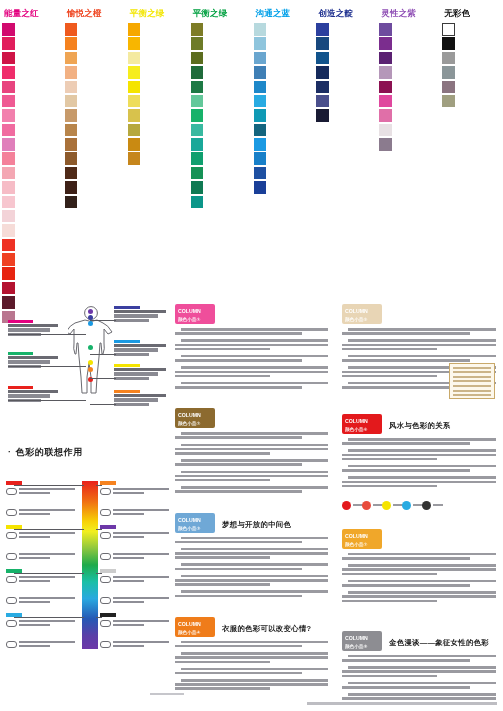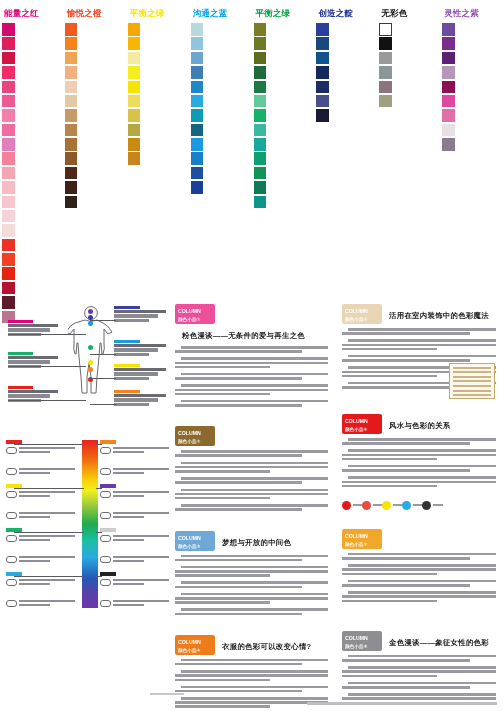--- a/index.html
+++ b/index.html
@@ -404,20 +404,114 @@
       </div>
       <div class="sw-row" title="Amber 琥珀色 #c6861c">
         <div class="sw-chip" style="background: rgb(198, 134, 28);"></div>
         <div class="sw-txt">
           <span class="sw-en"></span>
           <span class="sw-cn sw-cn2"></span>
         </div>
       </div>
     </div>
     <div class="color-col">
+      <div class="col-head" style="color: rgb(0, 160, 64);">平衡之绿</div>
+      <div class="sw-row" title="Olive drab 军绿 #7d7c26">
+        <div class="sw-chip" style="background: rgb(125, 124, 38);"></div>
+        <div class="sw-txt">
+          <span class="sw-en"></span>
+          <span class="sw-cn"></span>
+        </div>
+      </div>
+      <div class="sw-row" title="Moss green 苔绿 #6d7b28">
+        <div class="sw-chip" style="background: rgb(109, 123, 40);"></div>
+        <div class="sw-txt">
+          <span class="sw-en sw-en2"></span>
+          <span class="sw-cn sw-cn2"></span>
+        </div>
+      </div>
+      <div class="sw-row" title="Avocado 鳄梨绿 #5c6d1f">
+        <div class="sw-chip" style="background: rgb(92, 109, 31);"></div>
+        <div class="sw-txt">
+          <span class="sw-en sw-en3"></span>
+          <span class="sw-cn"></span>
+        </div>
+      </div>
+      <div class="sw-row" title="Forest green 森林绿 #1f6b3b">
+        <div class="sw-chip" style="background: rgb(31, 107, 59);"></div>
+        <div class="sw-txt">
+          <span class="sw-en"></span>
+          <span class="sw-cn sw-cn3"></span>
+        </div>
+      </div>
+      <div class="sw-row" title="Ivy green 常春藤绿 #1d7a45">
+        <div class="sw-chip" style="background: rgb(29, 122, 69);"></div>
+        <div class="sw-txt">
+          <span class="sw-en sw-en2"></span>
+          <span class="sw-cn"></span>
+        </div>
+      </div>
+      <div class="sw-row" title="Mint green 薄荷绿 #63c89a">
+        <div class="sw-chip" style="background: rgb(99, 200, 154);"></div>
+        <div class="sw-txt">
+          <span class="sw-en sw-en3"></span>
+          <span class="sw-cn sw-cn2"></span>
+        </div>
+      </div>
+      <div class="sw-row" title="Emerald green 翡翠绿 #17b26a">
+        <div class="sw-chip" style="background: rgb(23, 178, 106);"></div>
+        <div class="sw-txt">
+          <span class="sw-en"></span>
+          <span class="sw-cn"></span>
+        </div>
+      </div>
+      <div class="sw-row" title="Turquoise green 绿松石绿 #38b9a0">
+        <div class="sw-chip" style="background: rgb(56, 185, 160);"></div>
+        <div class="sw-txt">
+          <span class="sw-en sw-en2"></span>
+          <span class="sw-cn sw-cn3"></span>
+        </div>
+      </div>
+      <div class="sw-row" title="Peacock green 孔雀绿 #19a899">
+        <div class="sw-chip" style="background: rgb(25, 168, 153);"></div>
+        <div class="sw-txt">
+          <span class="sw-en sw-en3"></span>
+          <span class="sw-cn"></span>
+        </div>
+      </div>
+      <div class="sw-row" title="Malachite green 孔雀石绿 #0f9f6e">
+        <div class="sw-chip" style="background: rgb(15, 159, 110);"></div>
+        <div class="sw-txt">
+          <span class="sw-en"></span>
+          <span class="sw-cn sw-cn2"></span>
+        </div>
+      </div>
+      <div class="sw-row" title="Leaf 叶绿 #159256">
+        <div class="sw-chip" style="background: rgb(21, 146, 86);"></div>
+        <div class="sw-txt">
+          <span class="sw-en sw-en2"></span>
+          <span class="sw-cn"></span>
+        </div>
+      </div>
+      <div class="sw-row" title="Viridian 铬绿 #0f7a53">
+        <div class="sw-chip" style="background: rgb(15, 122, 83);"></div>
+        <div class="sw-txt">
+          <span class="sw-en sw-en3"></span>
+          <span class="sw-cn sw-cn3"></span>
+        </div>
+      </div>
+      <div class="sw-row" title="Peacock blue 孔雀蓝 #0b9689">
+        <div class="sw-chip" style="background: rgb(11, 150, 137);"></div>
+        <div class="sw-txt">
+          <span class="sw-en"></span>
+          <span class="sw-cn"></span>
+        </div>
+      </div>
+    </div>
+    <div class="color-col">
       <div class="col-head" style="color: rgb(0, 160, 233);">沟通之蓝</div>
       <div class="sw-row" title="Misty blue 雾霭蓝 #b7d9de">
         <div class="sw-chip" style="background: rgb(183, 217, 222);"></div>
         <div class="sw-txt">
           <span class="sw-en"></span>
           <span class="sw-cn"></span>
         </div>
       </div>
       <div class="sw-row" title="Pale aqua 苍蓝 #8fc5dd">
         <div class="sw-chip" style="background: rgb(143, 197, 221);"></div>
@@ -487,114 +581,20 @@
         <div class="sw-txt">
           <span class="sw-en sw-en2"></span>
           <span class="sw-cn"></span>
         </div>
       </div>
       <div class="sw-row" title="Royal blue 皇家蓝 #1a3f98">
         <div class="sw-chip" style="background: rgb(26, 63, 152);"></div>
         <div class="sw-txt">
           <span class="sw-en sw-en3"></span>
           <span class="sw-cn sw-cn3"></span>
-        </div>
-      </div>
-    </div>
-    <div class="color-col">
-      <div class="col-head" style="color: rgb(0, 160, 64);">平衡之绿</div>
-      <div class="sw-row" title="Olive drab 军绿 #7d7c26">
-        <div class="sw-chip" style="background: rgb(125, 124, 38);"></div>
-        <div class="sw-txt">
-          <span class="sw-en"></span>
-          <span class="sw-cn"></span>
-        </div>
-      </div>
-      <div class="sw-row" title="Moss green 苔绿 #6d7b28">
-        <div class="sw-chip" style="background: rgb(109, 123, 40);"></div>
-        <div class="sw-txt">
-          <span class="sw-en sw-en2"></span>
-          <span class="sw-cn sw-cn2"></span>
-        </div>
-      </div>
-      <div class="sw-row" title="Avocado 鳄梨绿 #5c6d1f">
-        <div class="sw-chip" style="background: rgb(92, 109, 31);"></div>
-        <div class="sw-txt">
-          <span class="sw-en sw-en3"></span>
-          <span class="sw-cn"></span>
-        </div>
-      </div>
-      <div class="sw-row" title="Forest green 森林绿 #1f6b3b">
-        <div class="sw-chip" style="background: rgb(31, 107, 59);"></div>
-        <div class="sw-txt">
-          <span class="sw-en"></span>
-          <span class="sw-cn sw-cn3"></span>
-        </div>
-      </div>
-      <div class="sw-row" title="Ivy green 常春藤绿 #1d7a45">
-        <div class="sw-chip" style="background: rgb(29, 122, 69);"></div>
-        <div class="sw-txt">
-          <span class="sw-en sw-en2"></span>
-          <span class="sw-cn"></span>
-        </div>
-      </div>
-      <div class="sw-row" title="Mint green 薄荷绿 #63c89a">
-        <div class="sw-chip" style="background: rgb(99, 200, 154);"></div>
-        <div class="sw-txt">
-          <span class="sw-en sw-en3"></span>
-          <span class="sw-cn sw-cn2"></span>
-        </div>
-      </div>
-      <div class="sw-row" title="Emerald green 翡翠绿 #17b26a">
-        <div class="sw-chip" style="background: rgb(23, 178, 106);"></div>
-        <div class="sw-txt">
-          <span class="sw-en"></span>
-          <span class="sw-cn"></span>
-        </div>
-      </div>
-      <div class="sw-row" title="Turquoise green 绿松石绿 #38b9a0">
-        <div class="sw-chip" style="background: rgb(56, 185, 160);"></div>
-        <div class="sw-txt">
-          <span class="sw-en sw-en2"></span>
-          <span class="sw-cn sw-cn3"></span>
-        </div>
-      </div>
-      <div class="sw-row" title="Peacock green 孔雀绿 #19a899">
-        <div class="sw-chip" style="background: rgb(25, 168, 153);"></div>
-        <div class="sw-txt">
-          <span class="sw-en sw-en3"></span>
-          <span class="sw-cn"></span>
-        </div>
-      </div>
-      <div class="sw-row" title="Malachite green 孔雀石绿 #0f9f6e">
-        <div class="sw-chip" style="background: rgb(15, 159, 110);"></div>
-        <div class="sw-txt">
-          <span class="sw-en"></span>
-          <span class="sw-cn sw-cn2"></span>
-        </div>
-      </div>
-      <div class="sw-row" title="Leaf 叶绿 #159256">
-        <div class="sw-chip" style="background: rgb(21, 146, 86);"></div>
-        <div class="sw-txt">
-          <span class="sw-en sw-en2"></span>
-          <span class="sw-cn"></span>
-        </div>
-      </div>
-      <div class="sw-row" title="Viridian 铬绿 #0f7a53">
-        <div class="sw-chip" style="background: rgb(15, 122, 83);"></div>
-        <div class="sw-txt">
-          <span class="sw-en sw-en3"></span>
-          <span class="sw-cn sw-cn3"></span>
-        </div>
-      </div>
-      <div class="sw-row" title="Peacock blue 孔雀蓝 #0b9689">
-        <div class="sw-chip" style="background: rgb(11, 150, 137);"></div>
-        <div class="sw-txt">
-          <span class="sw-en"></span>
-          <span class="sw-cn"></span>
         </div>
       </div>
     </div>
     <div class="color-col">
       <div class="col-head" style="color: rgb(29, 47, 143);">创造之靛</div>
       <div class="sw-row" title="Ultramarine 群青 #2b3f9e">
         <div class="sw-chip" style="background: rgb(43, 63, 158);"></div>
         <div class="sw-txt">
           <span class="sw-en"></span>
           <span class="sw-cn"></span>
@@ -637,20 +637,86 @@
       </div>
       <div class="sw-row" title="Midnight 暗夜色 #191b34">
         <div class="sw-chip" style="background: rgb(25, 27, 52);"></div>
         <div class="sw-txt">
           <span class="sw-en"></span>
           <span class="sw-cn"></span>
         </div>
       </div>
     </div>
     <div class="color-col">
+      <div class="col-head" style="color: rgb(143, 79, 181);">灵性之紫</div>
+      <div class="sw-row" title="Amethyst 紫水晶 #6e4b9e">
+        <div class="sw-chip" style="background: rgb(110, 75, 158);"></div>
+        <div class="sw-txt">
+          <span class="sw-en"></span>
+          <span class="sw-cn"></span>
+        </div>
+      </div>
+      <div class="sw-row" title="Purple 紫色 #7b2d8e">
+        <div class="sw-chip" style="background: rgb(123, 45, 142);"></div>
+        <div class="sw-txt">
+          <span class="sw-en sw-en2"></span>
+          <span class="sw-cn sw-cn2"></span>
+        </div>
+      </div>
+      <div class="sw-row" title="Royal purple 皇家紫 #5b2172">
+        <div class="sw-chip" style="background: rgb(91, 33, 114);"></div>
+        <div class="sw-txt">
+          <span class="sw-en sw-en3"></span>
+          <span class="sw-cn"></span>
+        </div>
+      </div>
+      <div class="sw-row" title="Mauve violet 淡紫罗兰 #b597b9">
+        <div class="sw-chip" style="background: rgb(181, 151, 185);"></div>
+        <div class="sw-txt">
+          <span class="sw-en"></span>
+          <span class="sw-cn sw-cn3"></span>
+        </div>
+      </div>
+      <div class="sw-row" title="Berry 浆果紫 #8c1152">
+        <div class="sw-chip" style="background: rgb(140, 17, 82);"></div>
+        <div class="sw-txt">
+          <span class="sw-en sw-en2"></span>
+          <span class="sw-cn"></span>
+        </div>
+      </div>
+      <div class="sw-row" title="Fuchsia 紫红 #e0479e">
+        <div class="sw-chip" style="background: rgb(224, 71, 158);"></div>
+        <div class="sw-txt">
+          <span class="sw-en sw-en3"></span>
+          <span class="sw-cn sw-cn2"></span>
+        </div>
+      </div>
+      <div class="sw-row" title="Orchid 兰花紫 #e06fa8">
+        <div class="sw-chip" style="background: rgb(224, 111, 168);"></div>
+        <div class="sw-txt">
+          <span class="sw-en"></span>
+          <span class="sw-cn"></span>
+        </div>
+      </div>
+      <div class="sw-row" title="Pale lilac 淡丁香 #e8e1e4">
+        <div class="sw-chip" style="background: rgb(232, 225, 228);"></div>
+        <div class="sw-txt">
+          <span class="sw-en sw-en2"></span>
+          <span class="sw-cn sw-cn3"></span>
+        </div>
+      </div>
+      <div class="sw-row" title="Grayish purple 灰紫 #8b7b8e">
+        <div class="sw-chip" style="background: rgb(139, 123, 142);"></div>
+        <div class="sw-txt">
+          <span class="sw-en sw-en3"></span>
+          <span class="sw-cn"></span>
+        </div>
+      </div>
+    </div>
+    <div class="color-col">
       <div class="col-head" style="color: rgb(17, 17, 17);">无彩色</div>
       <div class="sw-row" title="White 白色 #ffffff">
         <div class="sw-chip outlined" style="background: rgb(255, 255, 255);"></div>
         <div class="sw-txt">
           <span class="sw-en"></span>
           <span class="sw-cn"></span>
         </div>
       </div>
       <div class="sw-row" title="Black 黑色 #111111">
         <div class="sw-chip" style="background: rgb(17, 17, 17);"></div>
@@ -678,86 +744,20 @@
         <div class="sw-txt">
           <span class="sw-en sw-en2"></span>
           <span class="sw-cn"></span>
         </div>
       </div>
       <div class="sw-row" title="Olive gray 橄榄灰 #a09f80">
         <div class="sw-chip" style="background: rgb(160, 159, 128);"></div>
         <div class="sw-txt">
           <span class="sw-en sw-en3"></span>
           <span class="sw-cn sw-cn2"></span>
-        </div>
-      </div>
-    </div>
-    <div class="color-col">
-      <div class="col-head" style="color: rgb(143, 79, 181);">灵性之紫</div>
-      <div class="sw-row" title="Amethyst 紫水晶 #6e4b9e">
-        <div class="sw-chip" style="background: rgb(110, 75, 158);"></div>
-        <div class="sw-txt">
-          <span class="sw-en"></span>
-          <span class="sw-cn"></span>
-        </div>
-      </div>
-      <div class="sw-row" title="Purple 紫色 #7b2d8e">
-        <div class="sw-chip" style="background: rgb(123, 45, 142);"></div>
-        <div class="sw-txt">
-          <span class="sw-en sw-en2"></span>
-          <span class="sw-cn sw-cn2"></span>
-        </div>
-      </div>
-      <div class="sw-row" title="Royal purple 皇家紫 #5b2172">
-        <div class="sw-chip" style="background: rgb(91, 33, 114);"></div>
-        <div class="sw-txt">
-          <span class="sw-en sw-en3"></span>
-          <span class="sw-cn"></span>
-        </div>
-      </div>
-      <div class="sw-row" title="Mauve violet 淡紫罗兰 #b597b9">
-        <div class="sw-chip" style="background: rgb(181, 151, 185);"></div>
-        <div class="sw-txt">
-          <span class="sw-en"></span>
-          <span class="sw-cn sw-cn3"></span>
-        </div>
-      </div>
-      <div class="sw-row" title="Berry 浆果紫 #8c1152">
-        <div class="sw-chip" style="background: rgb(140, 17, 82);"></div>
-        <div class="sw-txt">
-          <span class="sw-en sw-en2"></span>
-          <span class="sw-cn"></span>
-        </div>
-      </div>
-      <div class="sw-row" title="Fuchsia 紫红 #e0479e">
-        <div class="sw-chip" style="background: rgb(224, 71, 158);"></div>
-        <div class="sw-txt">
-          <span class="sw-en sw-en3"></span>
-          <span class="sw-cn sw-cn2"></span>
-        </div>
-      </div>
-      <div class="sw-row" title="Orchid 兰花紫 #e06fa8">
-        <div class="sw-chip" style="background: rgb(224, 111, 168);"></div>
-        <div class="sw-txt">
-          <span class="sw-en"></span>
-          <span class="sw-cn"></span>
-        </div>
-      </div>
-      <div class="sw-row" title="Pale lilac 淡丁香 #e8e1e4">
-        <div class="sw-chip" style="background: rgb(232, 225, 228);"></div>
-        <div class="sw-txt">
-          <span class="sw-en sw-en2"></span>
-          <span class="sw-cn sw-cn3"></span>
-        </div>
-      </div>
-      <div class="sw-row" title="Grayish purple 灰紫 #8b7b8e">
-        <div class="sw-chip" style="background: rgb(139, 123, 142);"></div>
-        <div class="sw-txt">
-          <span class="sw-en sw-en3"></span>
-          <span class="sw-cn"></span>
         </div>
       </div>
     </div>
   </div>
 
 <div id="lower">
 
   <div class="lcol left">
     <div id="chakra-wrap">
         <svg class="body-fig" viewBox="0 0 46 112">
@@ -817,20 +817,21 @@
         <div class="leader" style="left: 84px; width: 26px; top: 76px;"></div>
         <div class="lbl" style="top: 88px; width: 56px; left: 108px;">
           <span class="lt lbl-title" style="background: rgb(245, 130, 31); width: 46%;"></span>
           <span class="lt lth" style="width: 92%;"></span>
           <span class="chipbar" style="width: 78%;"></span>
           <span class="chipbar" style="width: 62%;"></span>
         </div>
         <div class="leader" style="left: 84px; width: 26px; top: 102px;"></div>
       </div>
 
+    <div class="sec-head">色彩的联想作用</div>
     <div id="assoc">
       <div id="rainbow"></div>
     <div class="assoc-blk" title="红" style="top: 14px; left: 0px;">
           <span class="ab-key" style="background: rgb(232, 33, 28);"></span>
           <div class="ab-row"><span class="ab-pill" title="正面"></span><span class="ab-txt"><span class="ab-line" style="width: 96%;"></span><span class="ab-line" style="width: 54%;"></span></span></div>
           <div class="ab-row"><span class="ab-pill" title="负面"></span><span class="ab-txt"><span class="ab-line" style="width: 96%;"></span><span class="ab-line" style="width: 54%;"></span></span></div>
         </div>
         <div class="leader" style="top: 18px; left: 8px; width: 70px;"></div>
         <div class="assoc-blk" title="黄" style="top: 58px; left: 0px;">
           <span class="ab-key" style="background: rgb(245, 228, 0);"></span>
@@ -871,21 +872,21 @@
         <div class="assoc-blk rgt" title="黑" style="top: 146px;">
           <span class="ab-key" style="background: rgb(34, 34, 34);"></span>
           <div class="ab-row"><span class="ab-pill" title="正面"></span><span class="ab-txt"><span class="ab-line" style="width: 96%;"></span><span class="ab-line" style="width: 54%;"></span></span></div>
           <div class="ab-row"><span class="ab-pill" title="负面"></span><span class="ab-txt"><span class="ab-line" style="width: 96%;"></span><span class="ab-line" style="width: 54%;"></span></span></div>
         </div>
         <div class="leader" style="top: 150px; left: 90px; width: 6px;"></div>
       </div>
   </div>
 
   <div class="lcol mid">
-      <div class="colbox" style="min-height: 96px;"><div class="cb-tag" style="background: rgb(239, 78, 155);"><span>COLUMN</span><span class="t2">颜色小品①</span></div><div class="cb-title">粉色漫谈——无条件的爱与再生之色</div><div class="cb-body">
+      <div class="colbox" style="min-height: 96px;"><div class="cb-tag" style="background: rgb(239, 78, 155);"><span>COLUMN</span><span class="t2">颜色小品①</span></div><div class="cb-body">
           <span class="i"></span>
           <span class="m"></span>
           <div class="cb-gap"></div>
           <span class="i"></span>
           <span></span>
           <span class="s"></span>
           <div class="cb-gap"></div>
           <span class="i"></span>
           <span class="m"></span>
           <div class="cb-gap"></div>
@@ -946,21 +947,21 @@
           <span class="i"></span>
           <span class="m"></span>
           <div class="cb-gap"></div>
           <span class="i"></span>
           <span></span>
           <span class="s"></span>
           <div class="cb-gap"></div>
         </div></div>
     </div>
   <div class="lcol right">
-      <div class="colbox" style="min-height: 104px;"><div class="cb-tag" style="background: rgb(232, 213, 181); color: rgb(255, 255, 255);"><span>COLUMN</span><span class="t2">颜色小品⑤</span></div><div class="cb-title">活用在室内装饰中的色彩魔法</div><div class="cb-body">
+      <div class="colbox" style="min-height: 104px;"><div class="cb-tag" style="background: rgb(232, 213, 181); color: rgb(255, 255, 255);"><span>COLUMN</span><span class="t2">颜色小品⑤</span></div><div class="cb-body">
           <span class="i"></span>
           <span class="m"></span>
           <div class="cb-gap"></div>
           <span class="i"></span>
           <span></span>
           <span class="s"></span>
           <div class="cb-gap"></div>
           <span class="i"></span>
           <span class="m"></span>
           <div class="cb-gap"></div>

